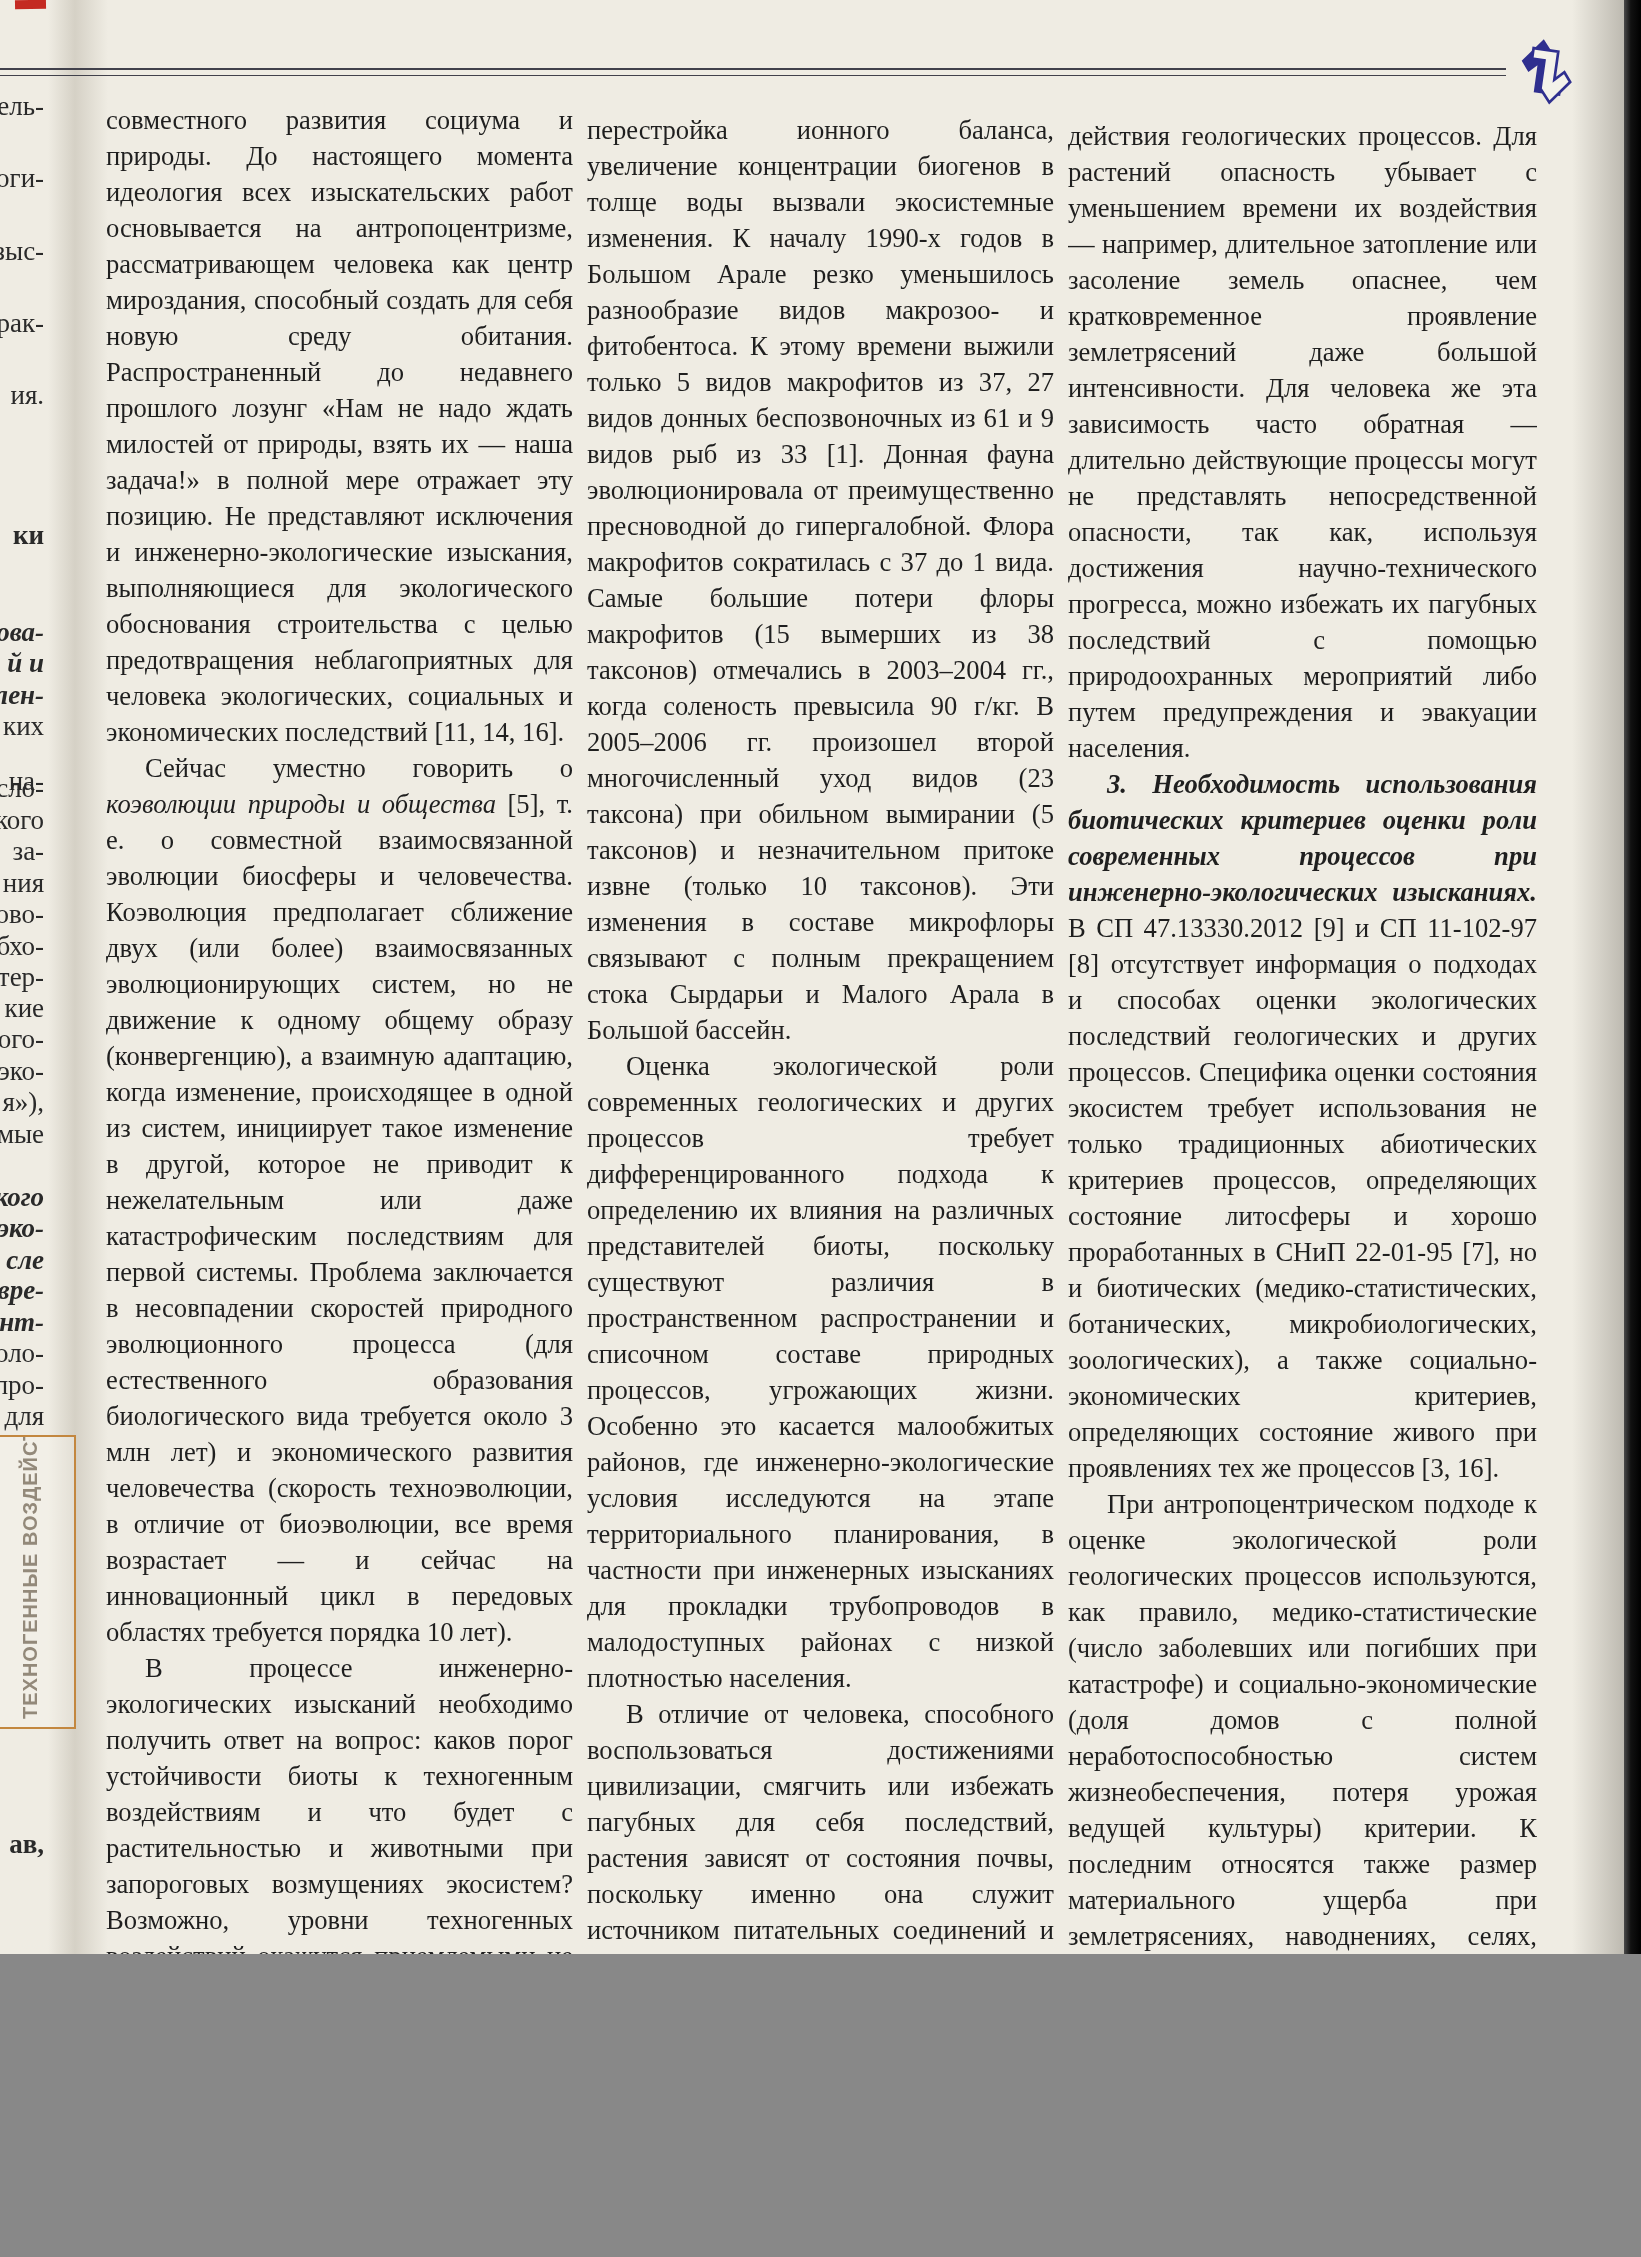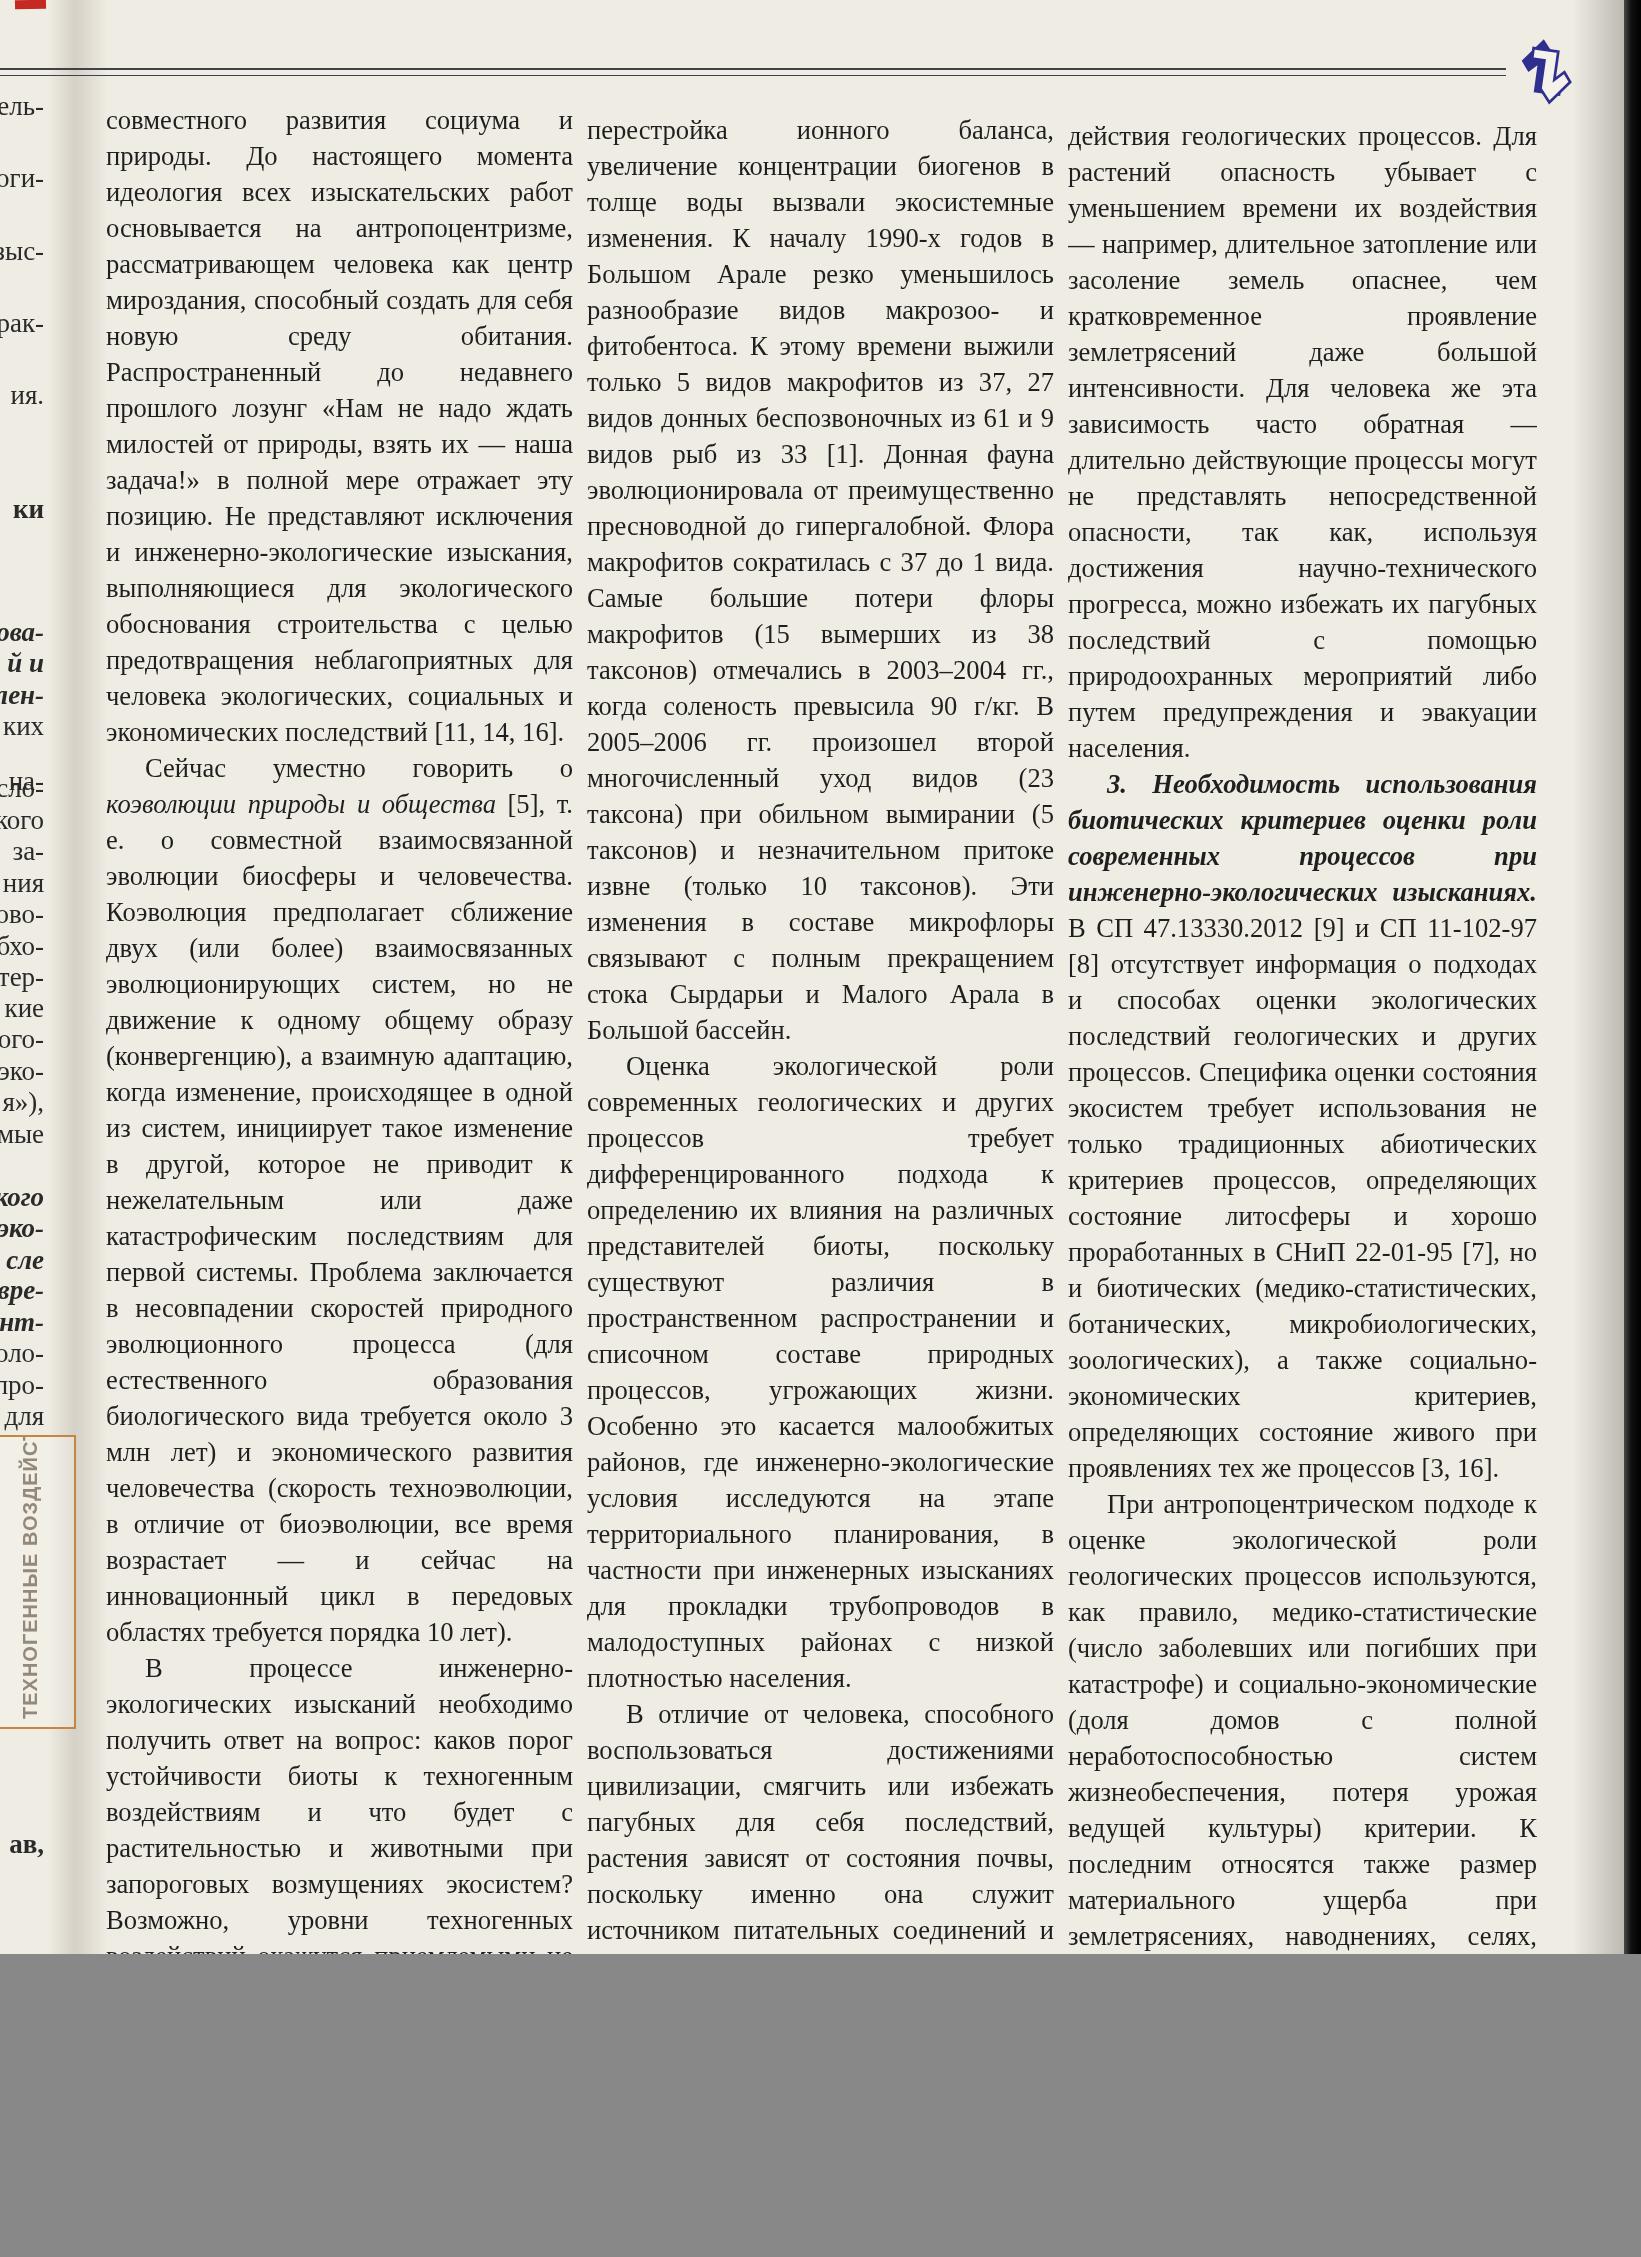--- a/index.html
+++ b/index.html
@@ -71,21 +71,21 @@
 
     <polygon points="78,58 58,84 46,70 46,38 32,38 32,26 60,26 60,58 70,48" fill="#f4f2ea" stroke="#2f2f8f" stroke-width="3" stroke-linejoin="miter" transform="rotate(8 50 50)"></polygon>
   </svg>
 
   <div class="margin-strip" id="fragments">
       <div class="frag " style="top: 92px;">ель-</div>
       <div class="frag " style="top: 164px;">оги-</div>
       <div class="frag " style="top: 237px;">зыс-</div>
       <div class="frag " style="top: 309px;">рак-</div>
       <div class="frag " style="top: 381px;">ия.</div>
-      <div class="frag bd" style="top: 495px; margin-left: 42px;">ки</div>
+      <div class="frag bd" style="top: 521px; margin-left: 42px;">ки</div>
       <div class="frag bi" style="top: 618px;">ова-</div>
       <div class="frag bi" style="top: 649px;">й и</div>
       <div class="frag bi" style="top: 681px;">лен-</div>
       <div class="frag " style="top: 712px;">ких</div>
       <div class="frag " style="top: 743px; margin-top: 24px;">на-</div>
       <div class="frag " style="top: 774px;">сло-</div>
       <div class="frag " style="top: 806px;">кого</div>
       <div class="frag " style="top: 837px;">за-</div>
       <div class="frag " style="top: 869px;">ния</div>
       <div class="frag " style="top: 900px;">ово-</div>

